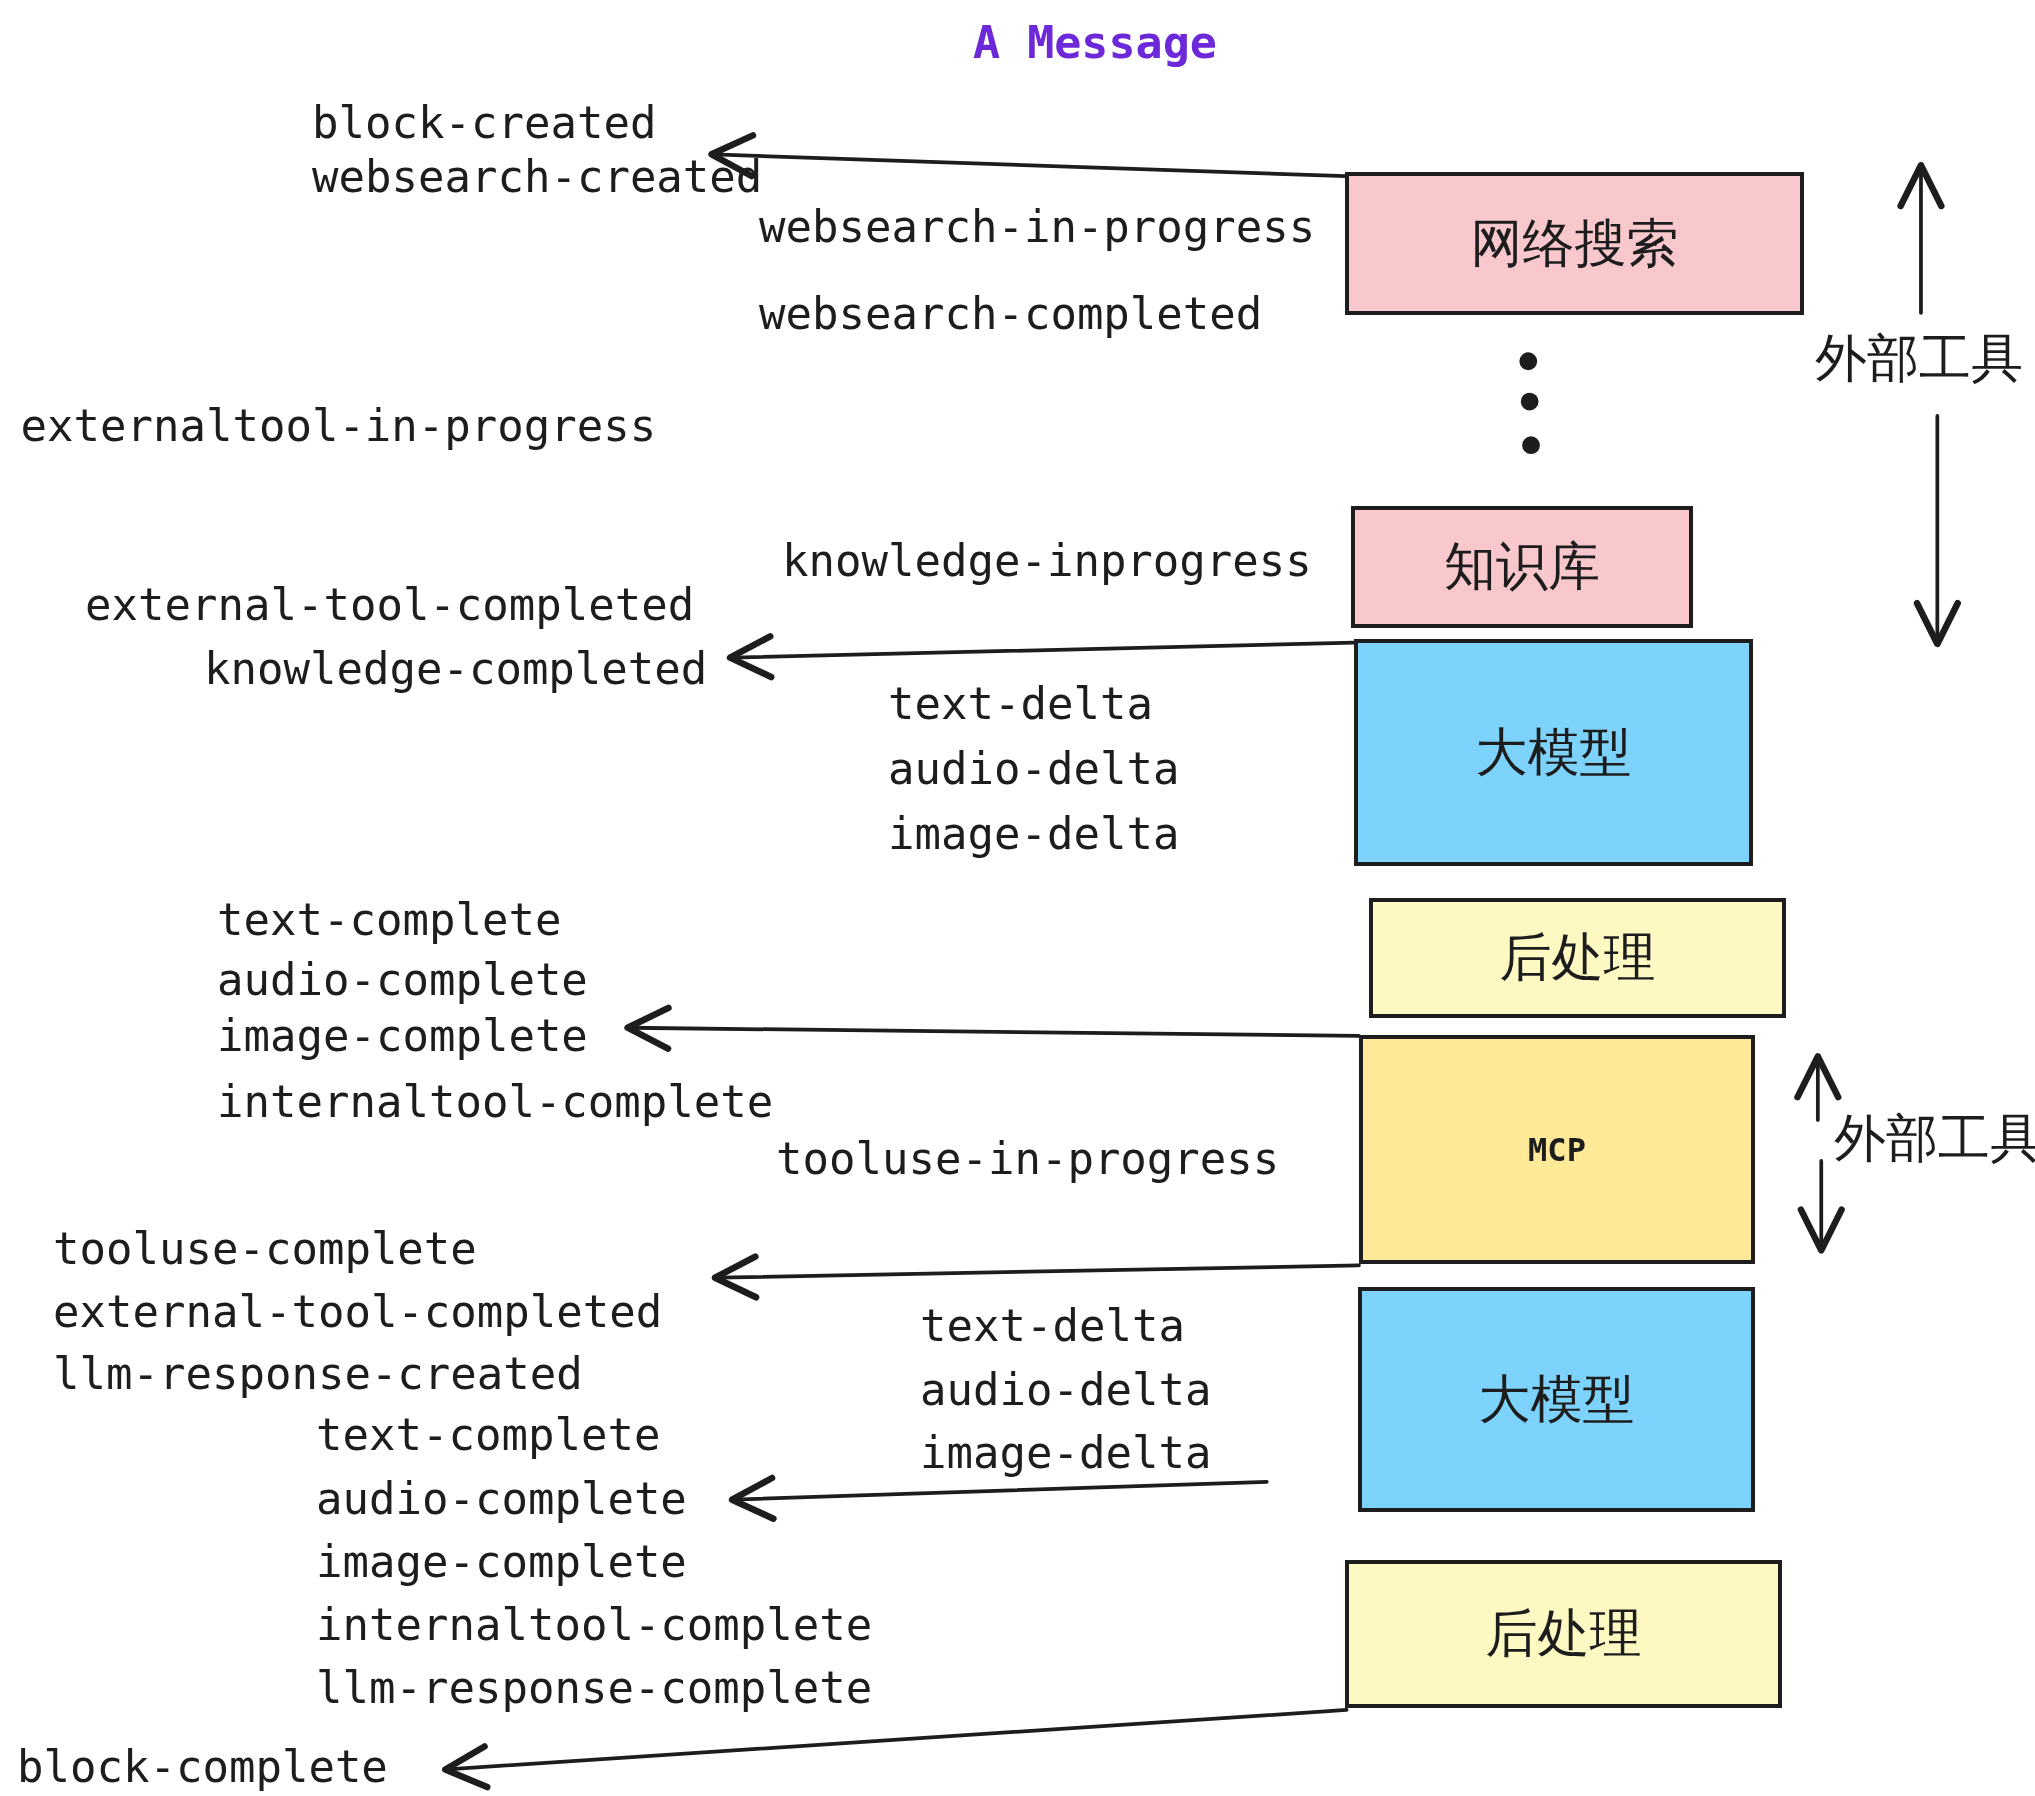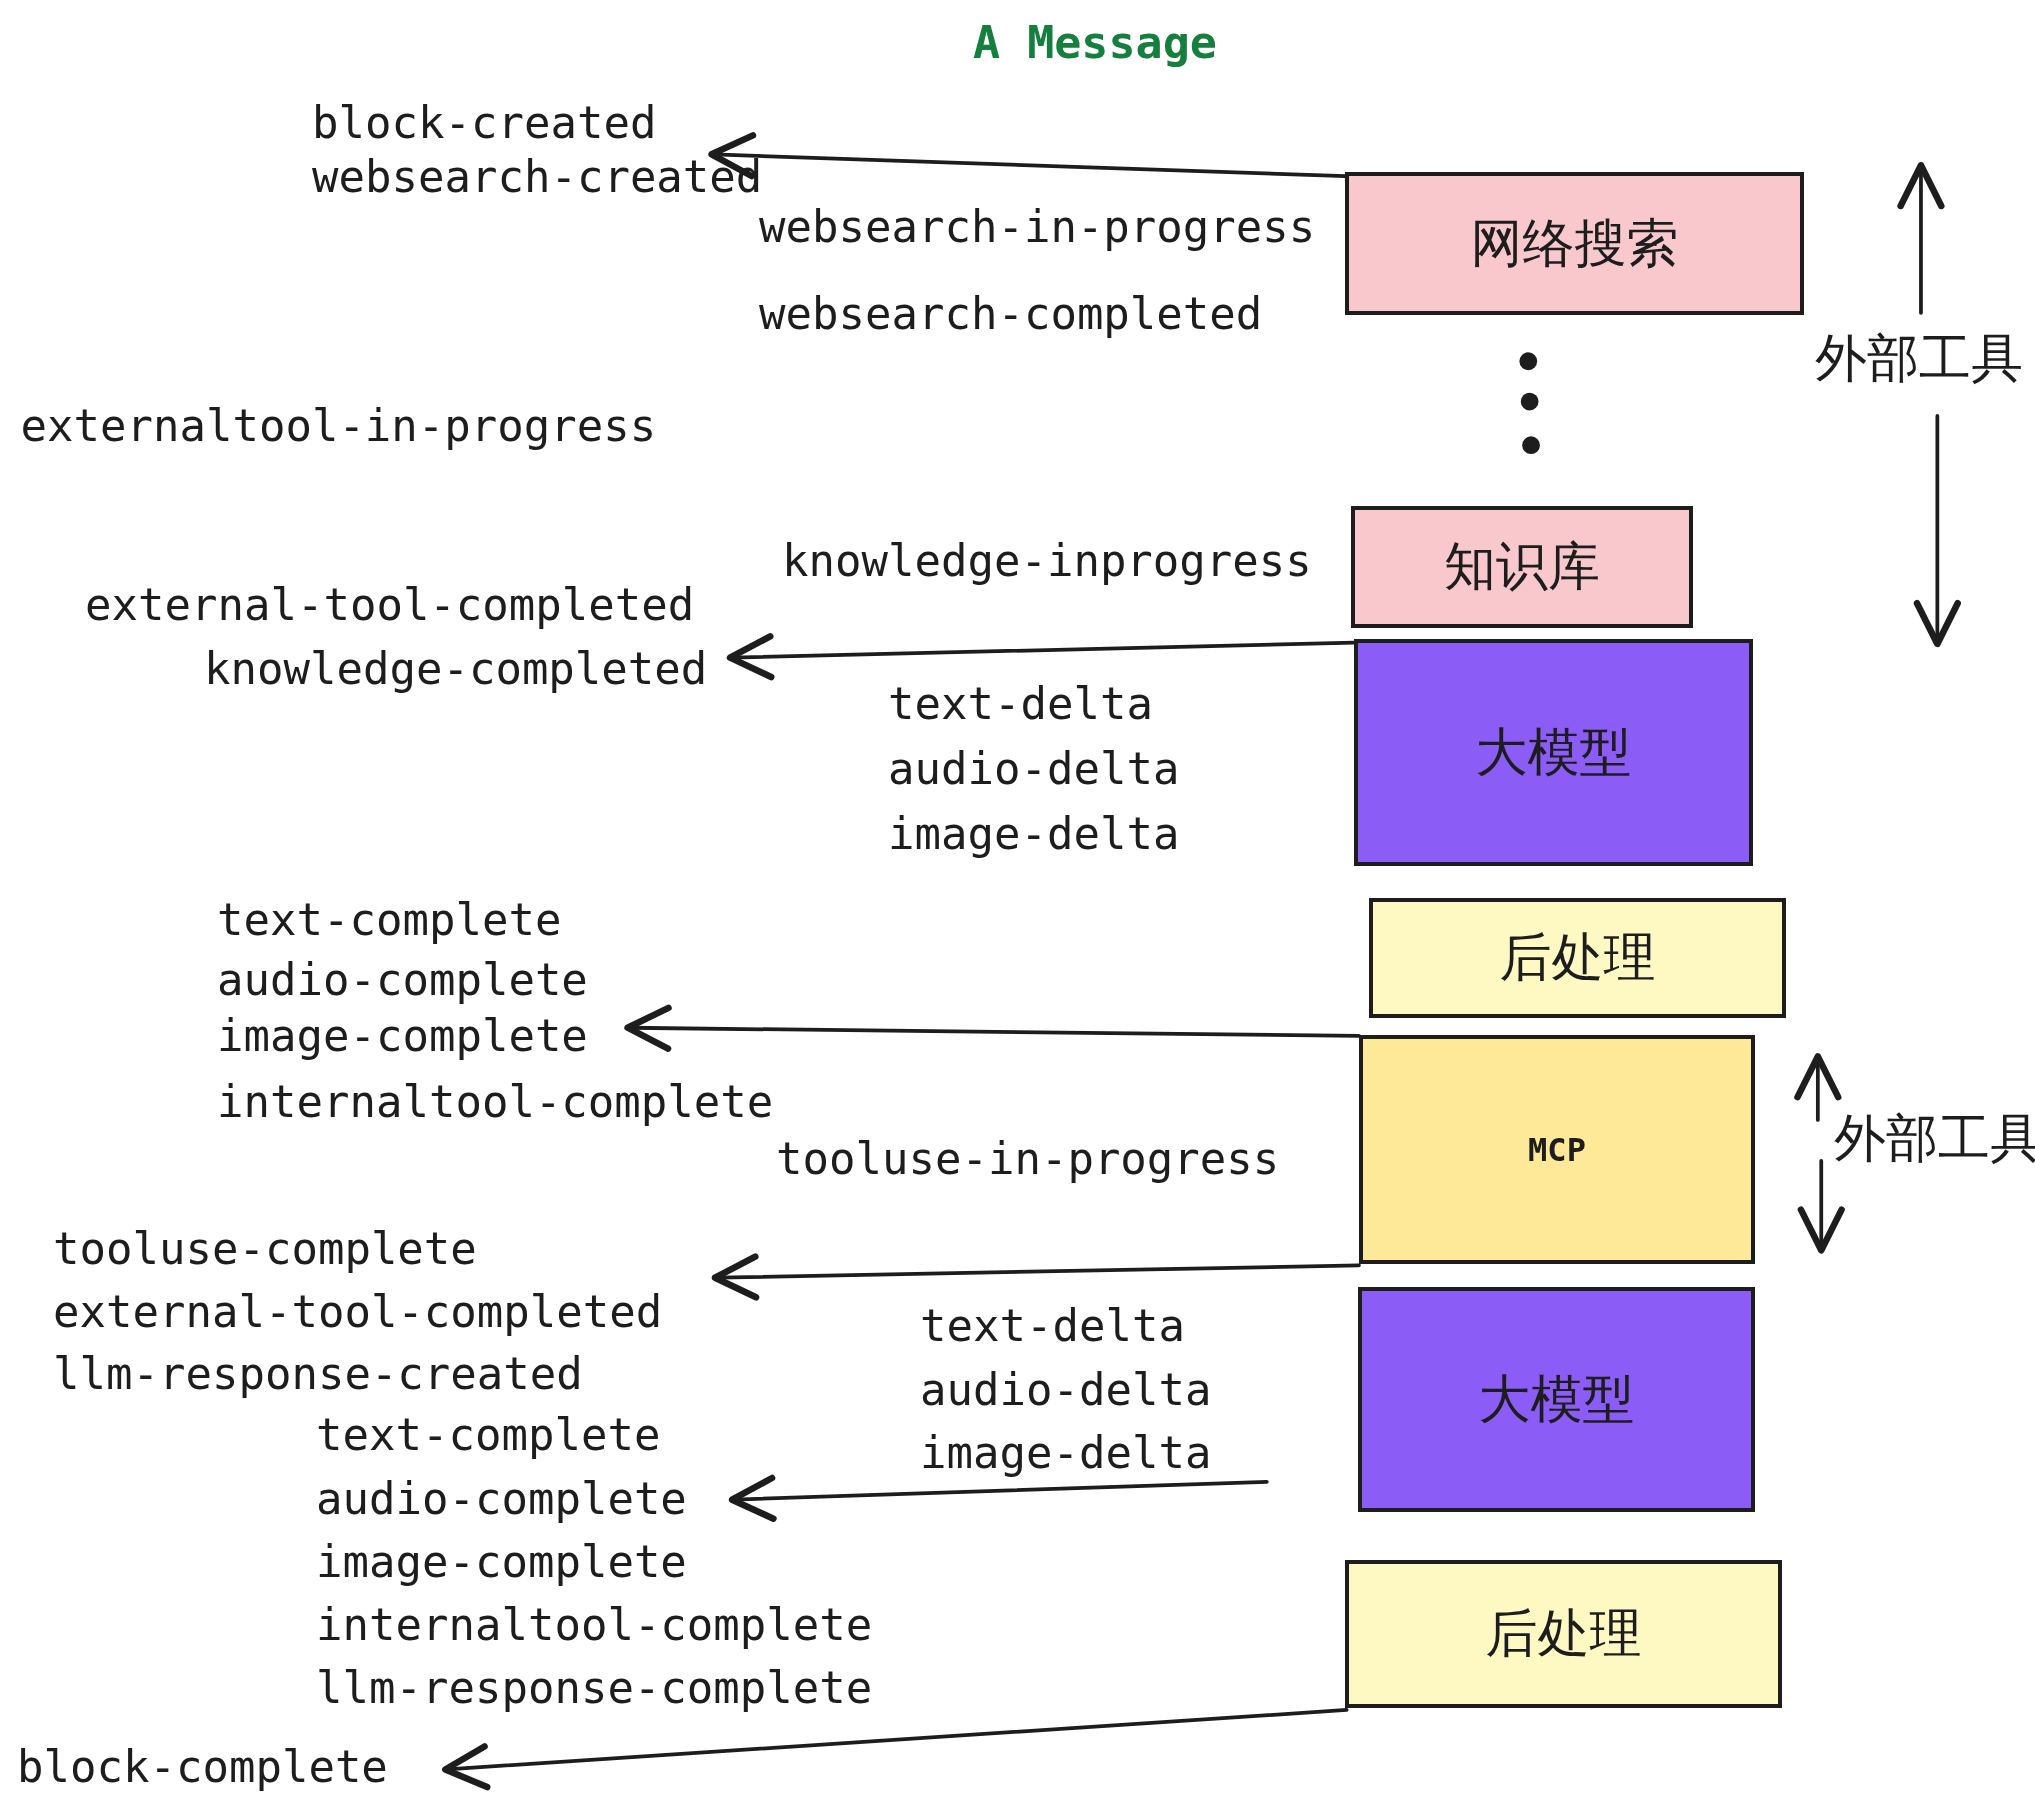--- a/index.html
+++ b/index.html
@@ -18,38 +18,38 @@
     color:#1d1d1d;
     white-space:nowrap;
     transform:translateY(-50%);
     letter-spacing:0px;
   }
   .title{
     position:absolute;
     font-family:"DejaVu Sans Mono", monospace;
     font-size:45px;
     font-weight:bold;
-    color:#15803d;
+    color:#6d28d9;
     white-space:nowrap;
     transform:translateY(-50%);
   }
   .box{
     position:absolute;
     box-sizing:border-box;
     border:4.1px solid #1d1d1d;
     display:flex;
     align-items:center;
     justify-content:center;
     font-family:"Liberation Sans", sans-serif;
     font-size:52px;
     color:#1d1d1d;
     white-space:nowrap;
   }
   .box.pink{background:#F9C8CC;}
-  .box.green{background:#8b5cf6;}
+  .box.green{background:#7dd3fc;}
   .box.yellow{background:#FDE998;}
   .box.white{background:#fef9c3;}
   .box.mono-label{
     font-family:"DejaVu Sans Mono", monospace;
     font-size:32px;
     font-weight:600;
   }
   .side-label{
     position:absolute;
     font-family:"Liberation Sans", sans-serif;

